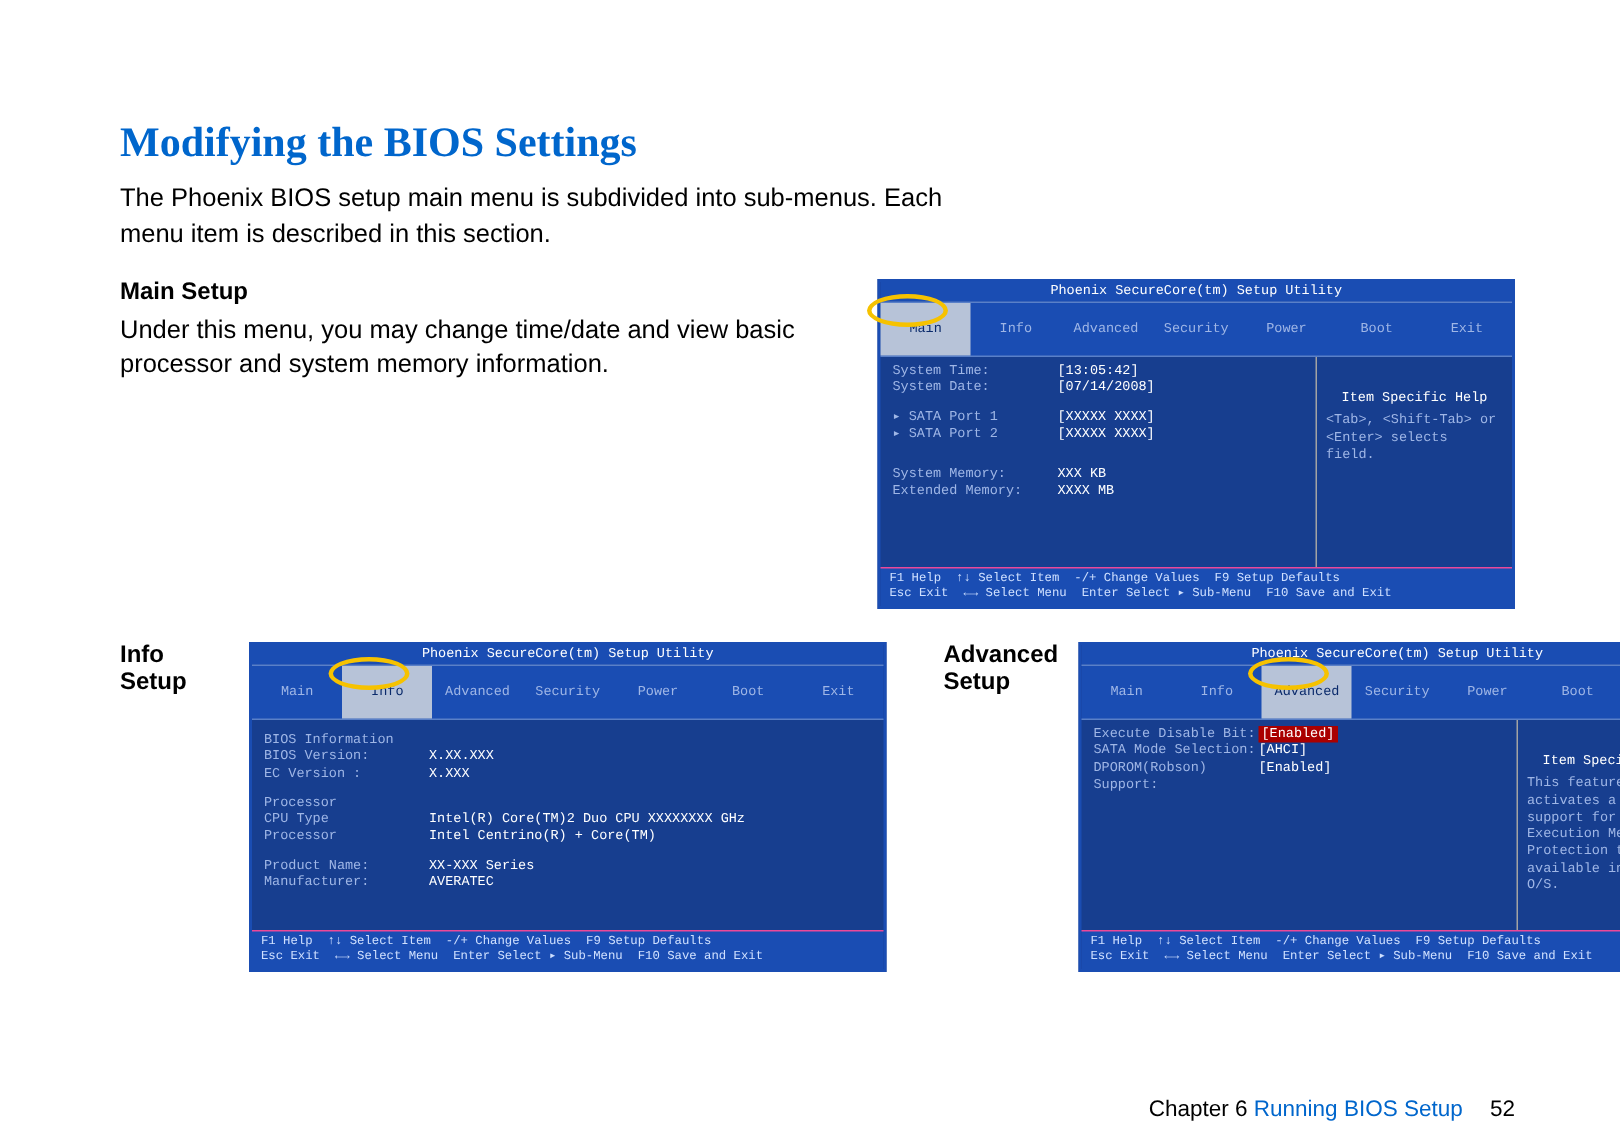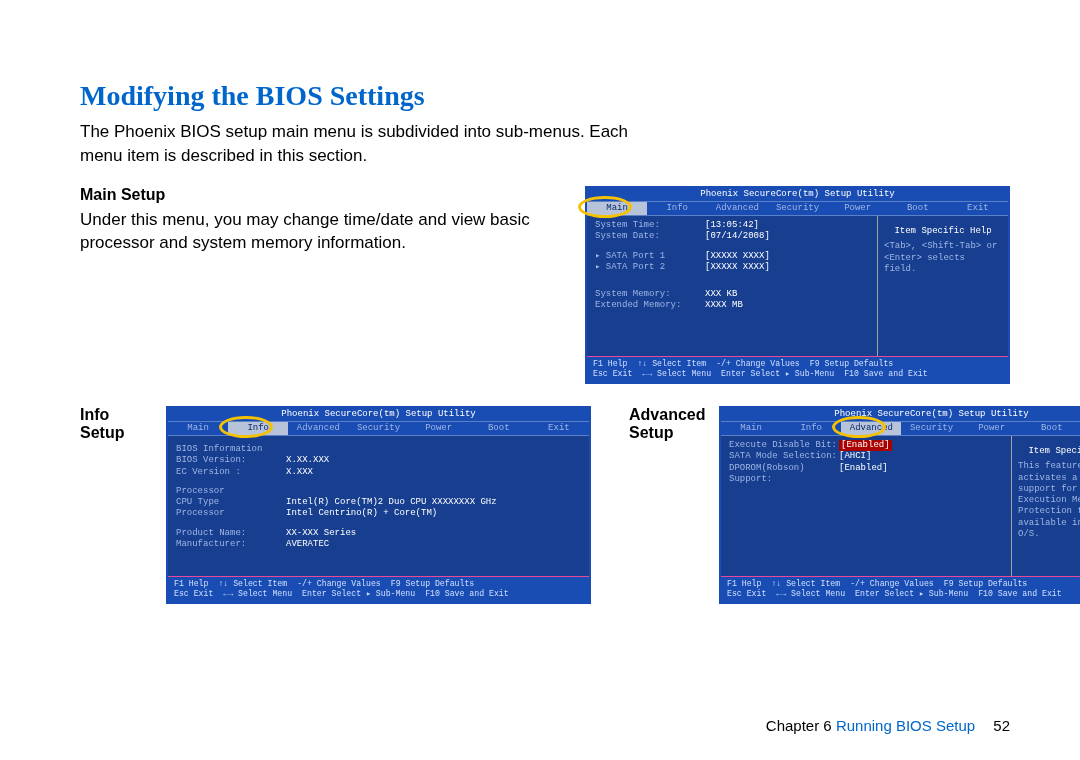--- a/index.html
+++ b/index.html
@@ -57,21 +57,21 @@
   .bios .tabs {
     display: flex;
     background: #1a4db3;
     border-top: 1px solid #5a80c8;
     border-bottom: 1px solid #5a80c8;
   }
   .bios .tab {
     flex: 1;
     text-align: center;
     color: #9fb6e6;
-    padding: 1px 0;
+    padding: 12px 0;
     position: relative;
   }
   .bios .tab.active {
     background: #b7c3d8;
     color: #0a2a6b;
   }
   .halo {
     position: absolute;
     border: 3px solid #f6c200;
     border-radius: 50%;
@@ -85,21 +85,21 @@
     display: flex;
     min-height: 140px;
   }
   .bios .pane-left {
     flex: 1;
     padding: 4px 8px;
     border-right: 1px solid #a3a3a3;
   }
   .bios .pane-right {
     width: 130px;
-    padding: 10px 6px;
+    padding: 22px 6px;
     color: #9fb6e6;
   }
   .bios .pane-full {
     flex: 1;
     padding: 8px 8px;
   }
   .bios .help-head { color: #fff; text-align: center; margin-bottom: 4px; }
   .bios .kv { display: flex; }
   .bios .kv .k { flex: 0 0 110px; color: #9fb6e6; }
   .bios .kv .v { color: #fff; }
@@ -110,21 +110,21 @@
     background: #1a4db3;
     border-top: 1px solid #ec4899;
     padding: 2px 6px;
     display: flex;
     flex-wrap: wrap;
     font-size: 8.2px;
   }
   .bios .footer span { margin-right: 10px; color: #cfe0ff; white-space: nowrap; }
   .page-footer {
     position: absolute;
-    bottom: 26px;
+    bottom: 12px;
     right: 70px;
     font-size: 15px;
   }
   .page-footer .chap { color: #000; }
   .page-footer .chapname { color: #0066cc; }
   .page-footer .pnum { color: #000; margin-left: 14px; }
   .second-row .left-col { flex: 0 0 78px; }
   .second-row .mid-col { flex: 0 0 420px; }
   .second-row .gap-col { flex: 0 0 22px; }
   .second-row .adv-label-col { flex: 0 0 82px; }

